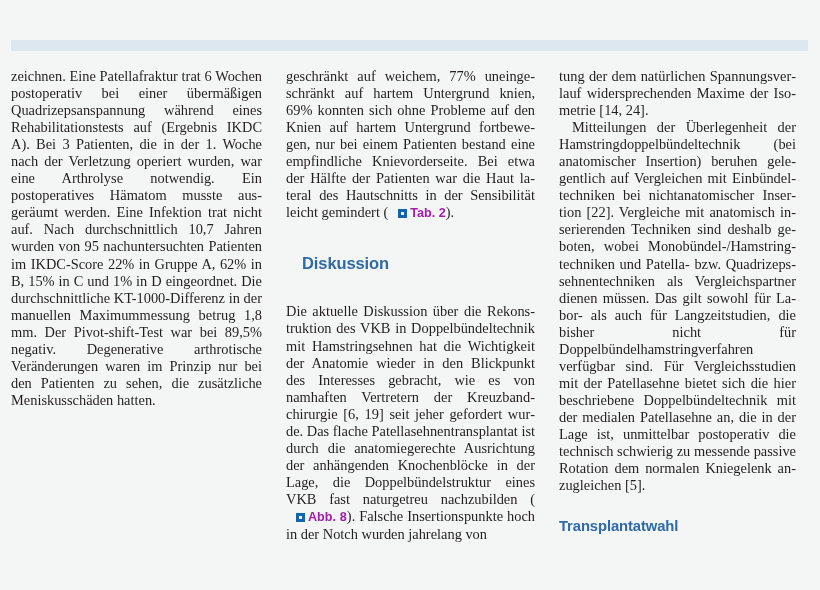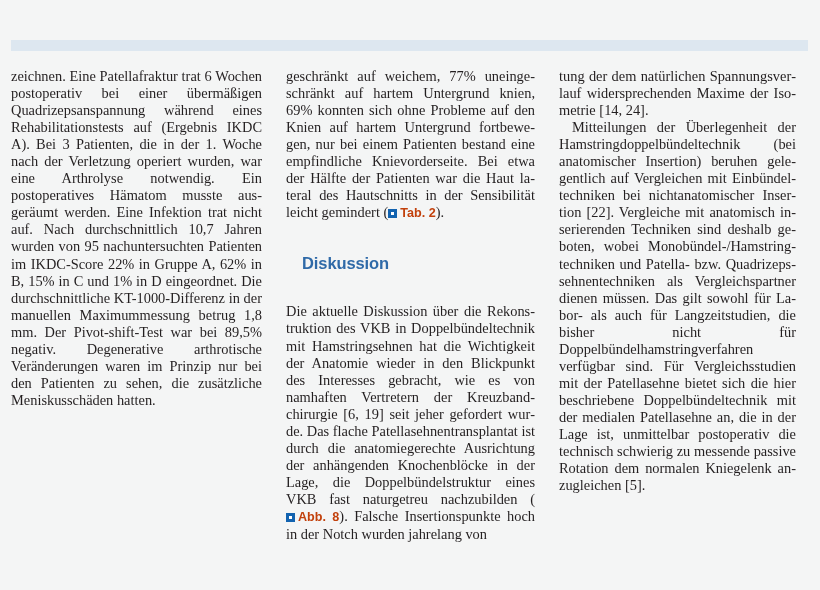--- a/index.html
+++ b/index.html
@@ -80,22 +80,23 @@
     letter-spacing: -0.1px;
   }
   .gap-before-heading { height: 15px; }
   .gap-after-heading { height: 14px; }
   .gap-before-subheading { height: 23px; }
 
   .xref {
     font-family: "Liberation Sans", "DejaVu Sans", sans-serif;
     font-weight: bold;
     font-size: 12.6px;
-    color: #c2410c;
+    color: #a21caf;
     white-space: nowrap;
+    margin-left: 10px;
   }
   .xref-icon {
     display: inline-block;
     width: 9px;
     height: 9px;
     background: #1263b0;
     position: relative;
     vertical-align: -1px;
     margin-right: 3px;
   }
@@ -129,16 +130,17 @@
       <h2 class="section-heading">Diskussion</h2>
       <div class="gap-after-heading"></div>
 
       <p class="body-text no-indent"><span>Die aktuelle Diskussion über die Rekons­truktion des VKB in Doppelbündeltech­nik mit Hamstringsehnen hat die Wich­tigkeit der Anatomie wieder in den Blick­punkt des Interesses gebracht, wie es von namhaften Vertretern der Kreuzband­chirurgie [6, 19] seit jeher gefordert wur­de. Das flache Patellasehnentransplan­tat ist durch die anatomiegerechte Aus­richtung der anhängenden Knochenblö­cke in der Lage, die Doppelbündelstruk­tur eines VKB fast naturgetreu nachzubil­den (</span><span class="xref"><span class="xref-icon"></span><span>Abb. 8</span></span><span>). Falsche Insertionspunkte hoch in der Notch wurden jahrelang von</span></p>
     </div>
 
     <div class="col col-3">
       <p class="body-text no-indent">tung der dem natürlichen Spannungsver­lauf widersprechenden Maxime der Iso­metrie [14, 24].</p>
       <p class="body-text">Mitteilungen der Überlegenheit der Hamstringdoppelbündeltechnik (bei anatomischer Insertion) beruhen gele­gentlich auf Vergleichen mit Einbündel­techniken bei nichtanatomischer Inser­tion [22]. Vergleiche mit anatomisch in­serierenden Techniken sind deshalb ge­boten, wobei Monobündel-/Hamstring­techniken und Patella- bzw. Quadrizeps­sehnentechniken als Vergleichspartner dienen müssen. Das gilt sowohl für La­bor- als auch für Langzeitstudien, die bis­her nicht für Doppelbündelhamstringver­fahren verfügbar sind. Für Vergleichsstu­dien mit der Patellasehne bietet sich die hier beschriebene Doppelbündeltechnik mit der medialen Patellasehne an, die in der Lage ist, unmittelbar postoperativ die technisch schwierig zu messende passive Rotation dem normalen Kniegelenk an­zugleichen [5].</p>
       <div class="gap-before-subheading"></div>
+      <h3 class="sub-heading">Transplantatwahl</h3>
     </div>
 
   </div>
 </div>
 
 </body></html>

